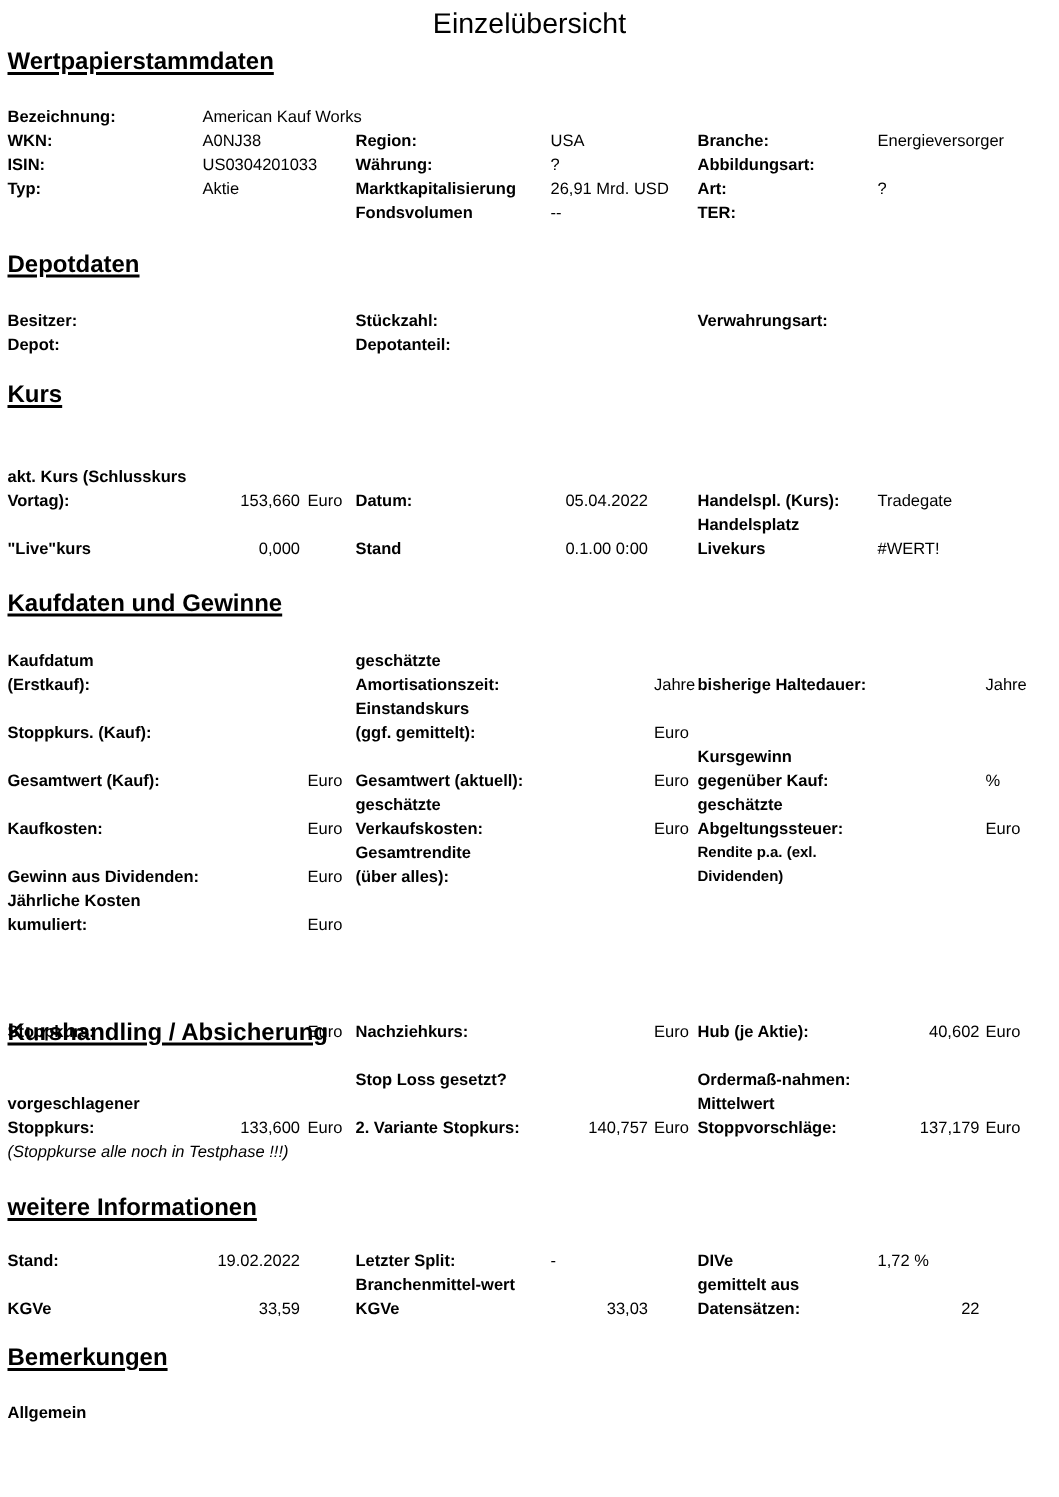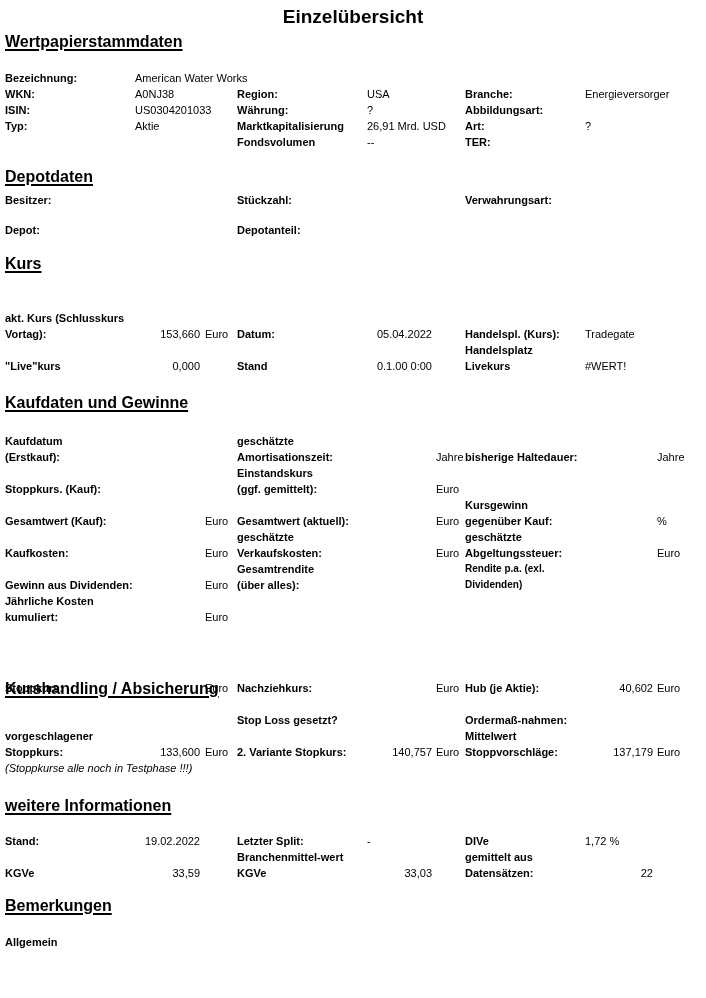--- a/index.html
+++ b/index.html
@@ -6,21 +6,21 @@
   #page{
     position:relative;
     width:706px;height:998px;
     background:#ffffff;
     color:#000000;
     font-family:"Liberation Sans", sans-serif;
     overflow:hidden;
   }
   #page-title{
     position:absolute;top:6px;left:0;width:706px;
-    text-align:center;font-size:19px;font-weight:bold;margin:0;
+    text-align:center;font-size:19px;font-weight:normal;margin:0;
   }
   .section{position:absolute;left:0;width:706px;}
   .section-heading{
     position:absolute;left:5px;top:0;
     font-size:16px;font-weight:bold;white-space:nowrap;
     text-decoration:underline;
     text-decoration-thickness:1.5px;
     text-underline-offset:2px;
   }
   .text-row{position:absolute;left:0;width:630px;height:16px;}
@@ -48,21 +48,21 @@
 </head>
 <body>
 
 <div id="page">
   <h1 id="page-title">Einzelübersicht</h1>
   <div id="sections-root">
       <div class="section" style="top: 0px;">
         <span class="section-heading" style="top: 33px;">Wertpapierstammdaten</span>
         <div class="text-row" style="top: 70px;">
           <span class="cell c-l1 s-label a-l">Bezeichnung:</span>
-          <span class="cell c-v1 s-value a-l">American Water Works</span>
+          <span class="cell c-v1 s-value a-l">American Kauf Works</span>
         </div>
         <div class="text-row" style="top: 86px;">
           <span class="cell c-l1 s-label a-l">WKN:</span>
           <span class="cell c-v1 s-value a-l">A0NJ38</span>
           <span class="cell c-l2 s-label a-l">Region:</span>
           <span class="cell c-v2 s-value a-l">USA</span>
           <span class="cell c-l3 s-label a-l">Branche:</span>
           <span class="cell c-v3 s-value a-l">Energieversorger</span>
         </div>
         <div class="text-row" style="top: 102px;">
@@ -81,21 +81,21 @@
           <span class="cell c-v3 s-value a-l">?</span>
         </div>
         <div class="text-row" style="top: 134px;">
           <span class="cell c-l2 s-label a-l">Fondsvolumen</span>
           <span class="cell c-v2 s-value a-l">--</span>
           <span class="cell c-l3 s-label a-l">TER:</span>
         </div>
       </div>
       <div class="section" style="top: 0px;">
         <span class="section-heading" style="top: 168px;">Depotdaten</span>
-        <div class="text-row" style="top: 192px;">
+        <div class="text-row" style="top: 206px;">
           <span class="cell c-l1 s-label a-l">Besitzer:</span>
           <span class="cell c-l2 s-label a-l">Stückzahl:</span>
           <span class="cell c-l3 s-label a-l">Verwahrungsart:</span>
         </div>
         <div class="text-row" style="top: 222px;">
           <span class="cell c-l1 s-label a-l">Depot:</span>
           <span class="cell c-l2 s-label a-l">Depotanteil:</span>
         </div>
       </div>
       <div class="section" style="top: 0px;">

